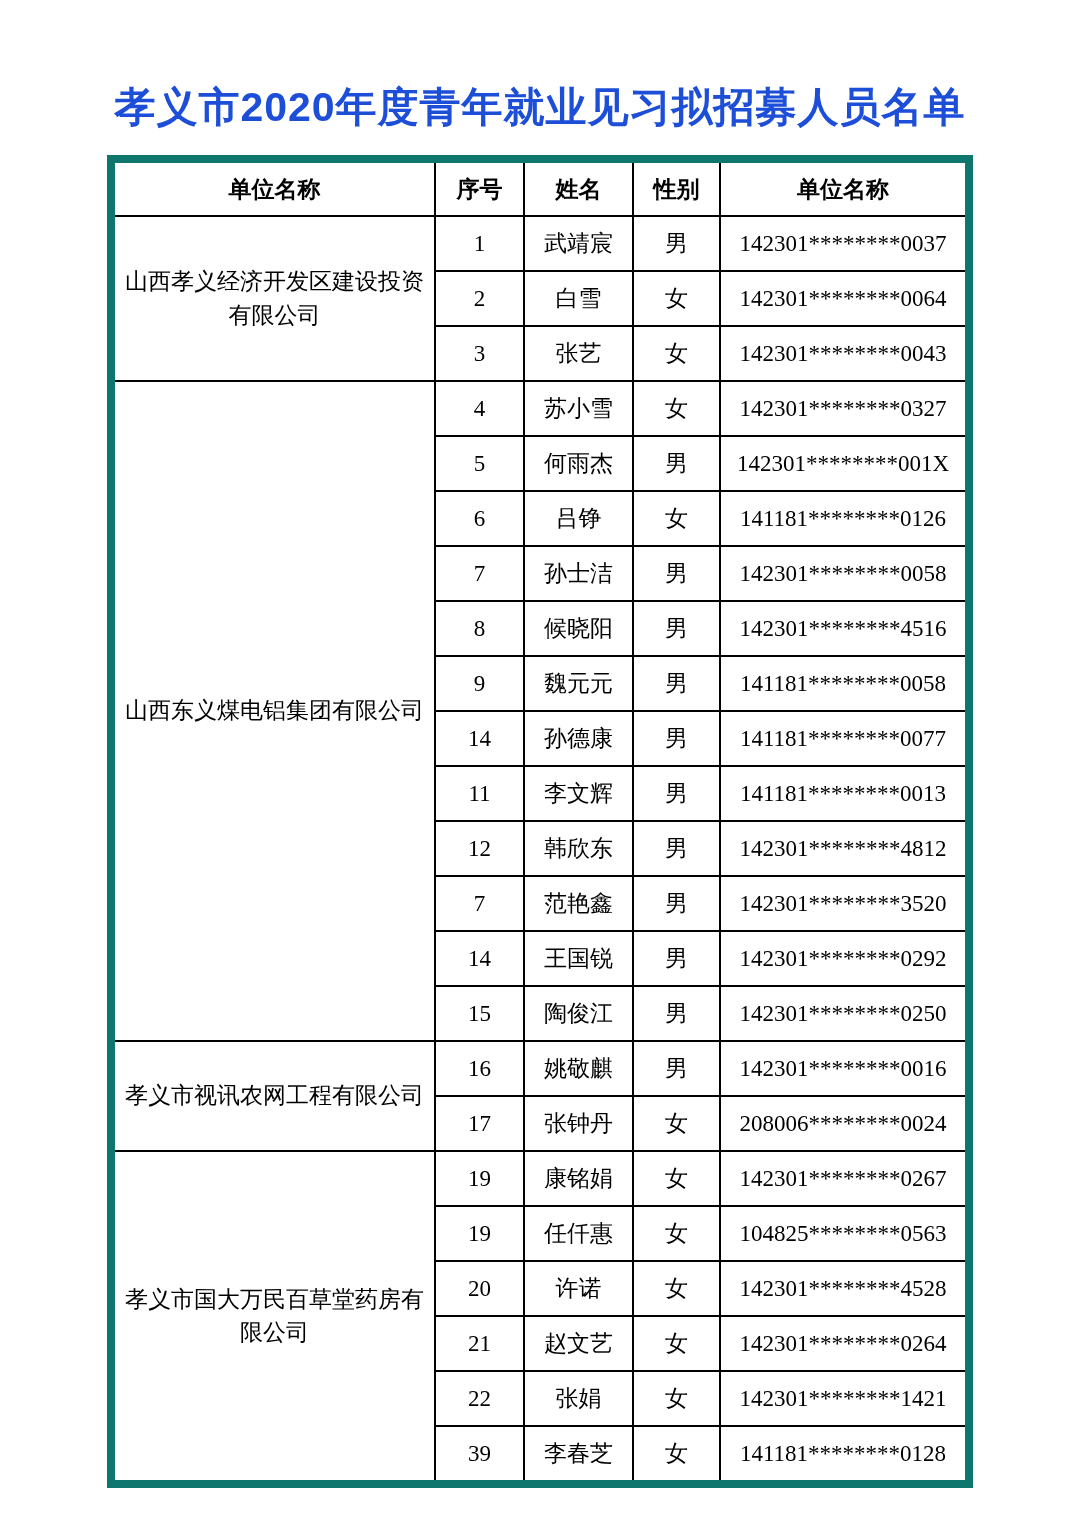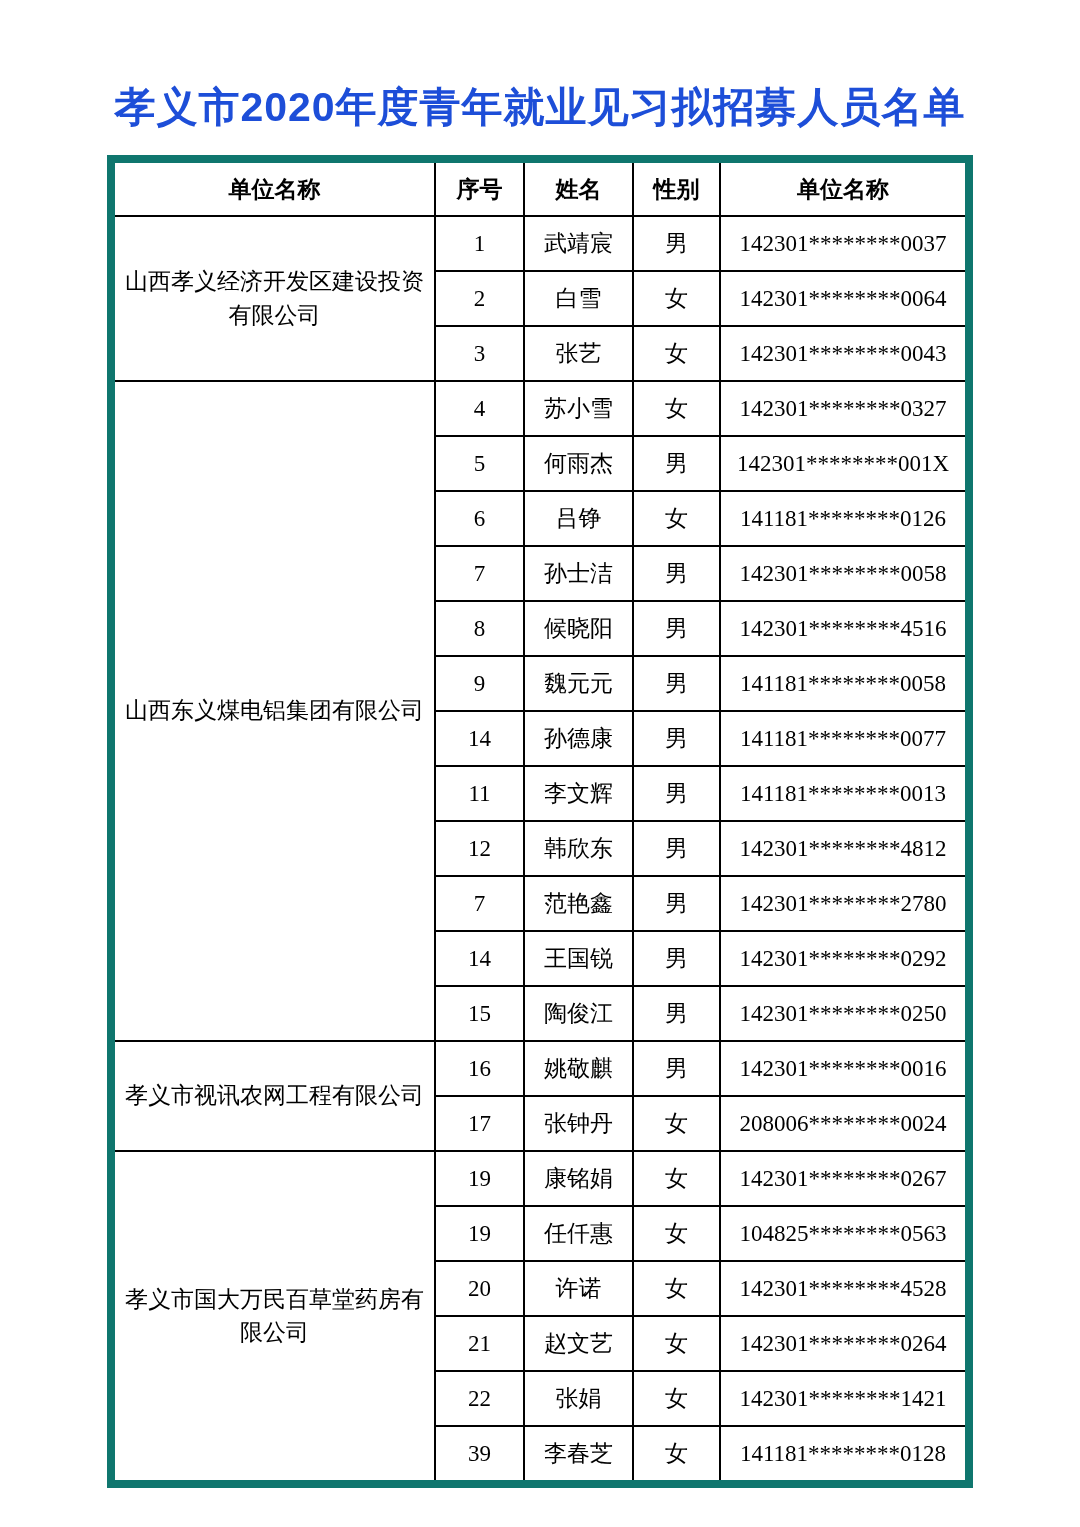--- a/index.html
+++ b/index.html
@@ -165,21 +165,21 @@
         <tr>
           <td class="serial-cell">12</td>
           <td class="name-cell">韩欣东</td>
           <td class="gender-cell">男</td>
           <td class="id-number-cell">142301********4812</td>
         </tr>
         <tr>
           <td class="serial-cell">7</td>
           <td class="name-cell">范艳鑫</td>
           <td class="gender-cell">男</td>
-          <td class="id-number-cell">142301********2780</td>
+          <td class="id-number-cell">142301********3520</td>
         </tr>
         <tr>
           <td class="serial-cell">14</td>
           <td class="name-cell">王国锐</td>
           <td class="gender-cell">男</td>
           <td class="id-number-cell">142301********0292</td>
         </tr>
         <tr>
           <td class="serial-cell">15</td>
           <td class="name-cell">陶俊江</td>

